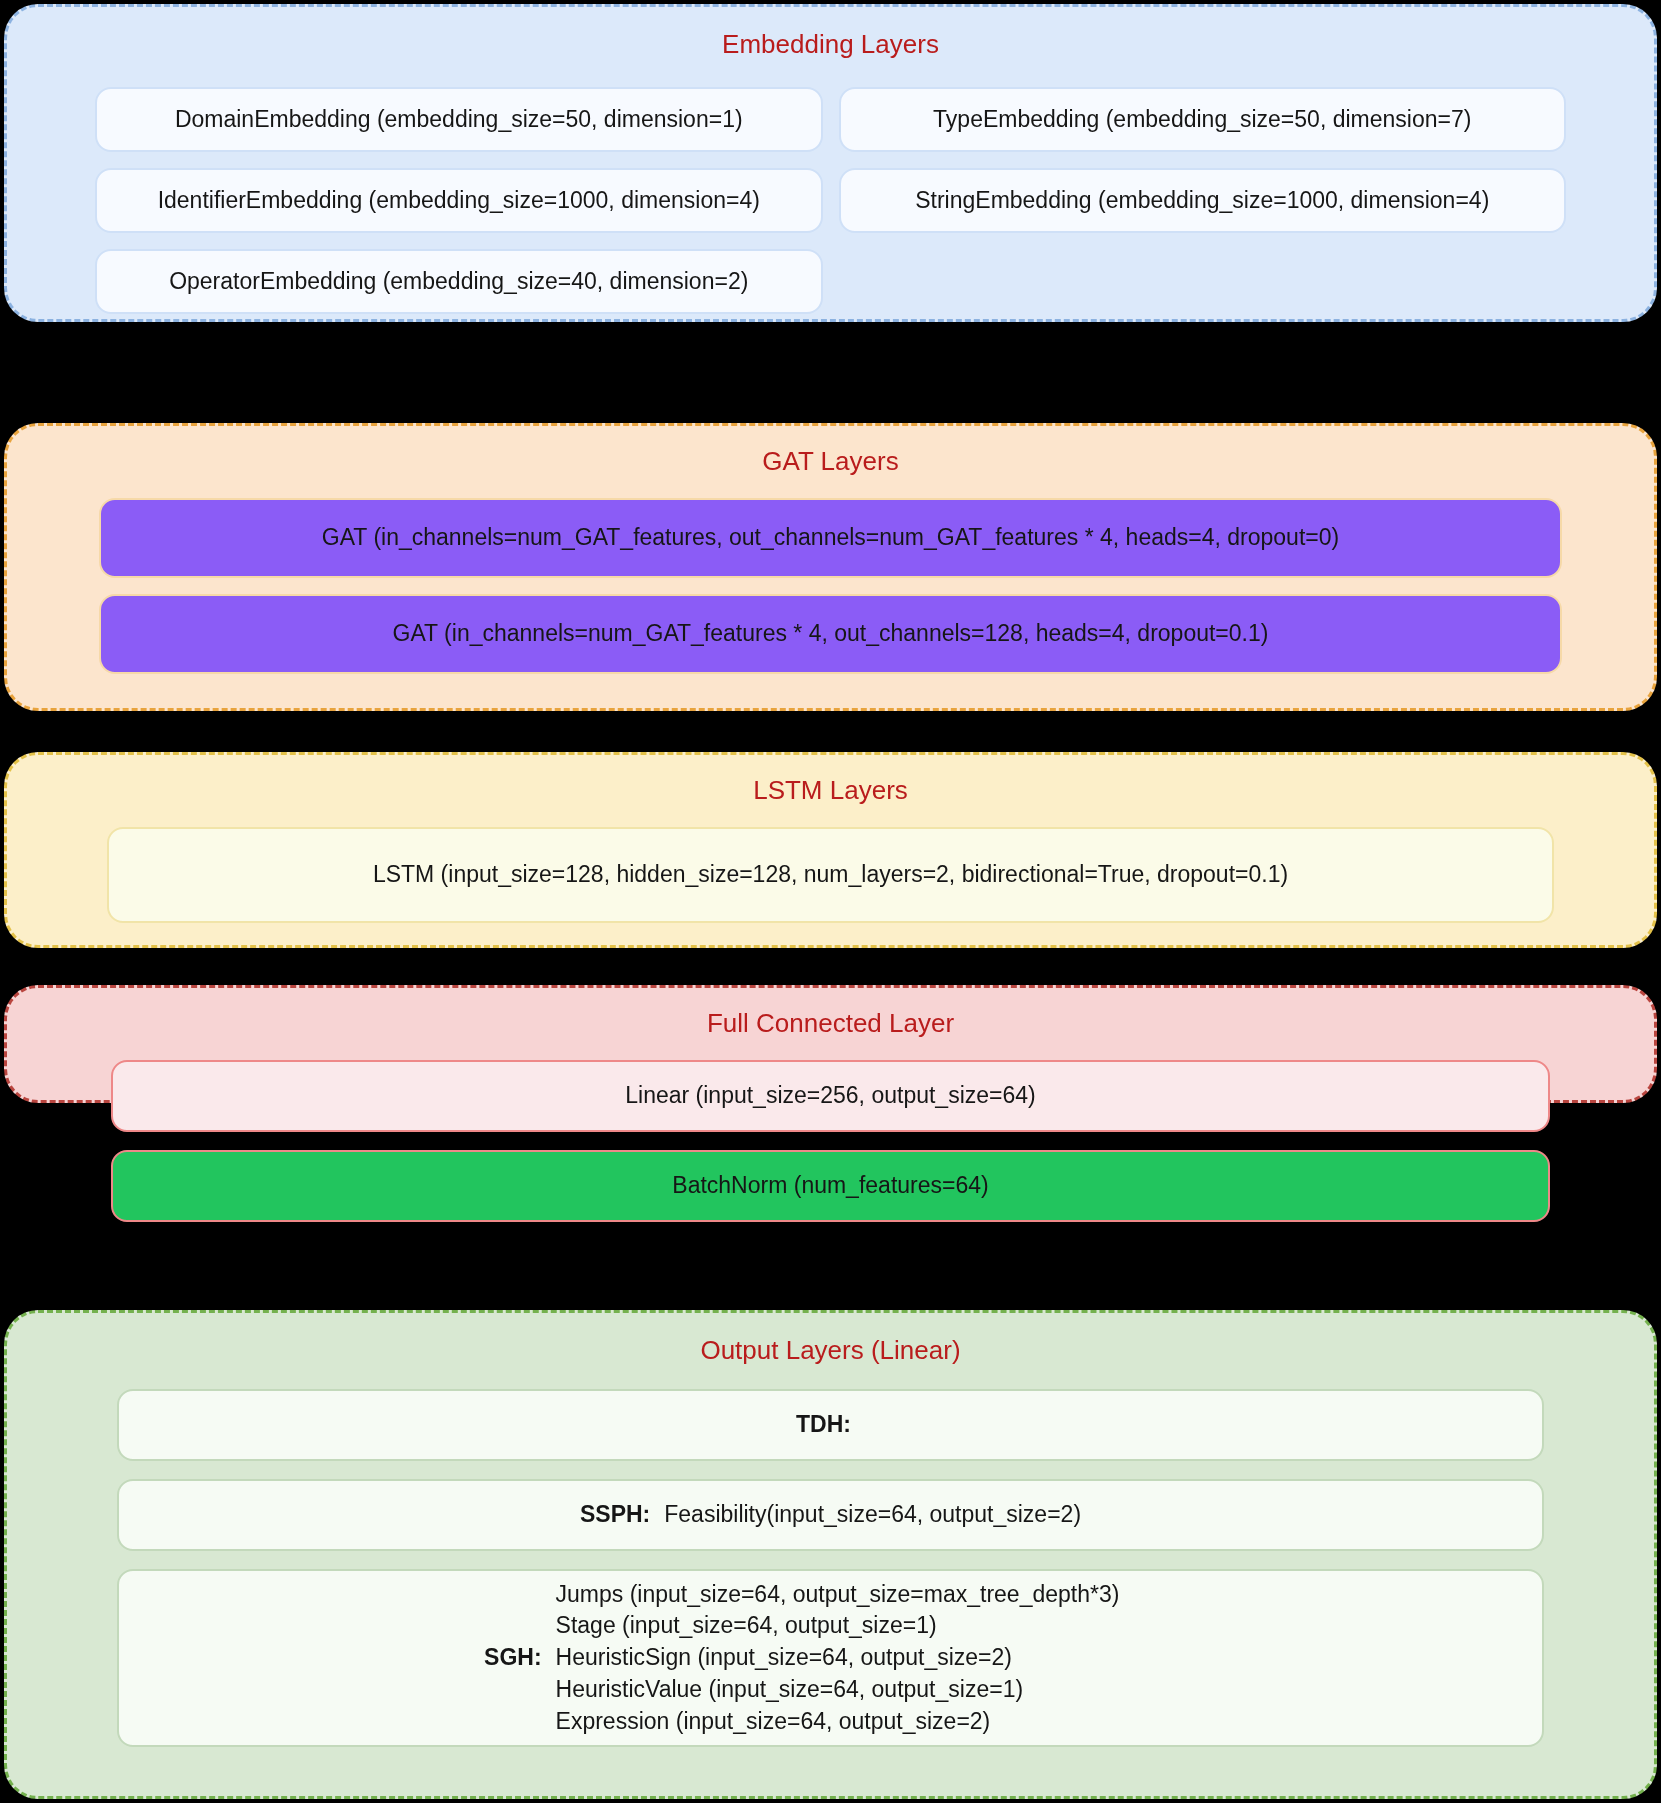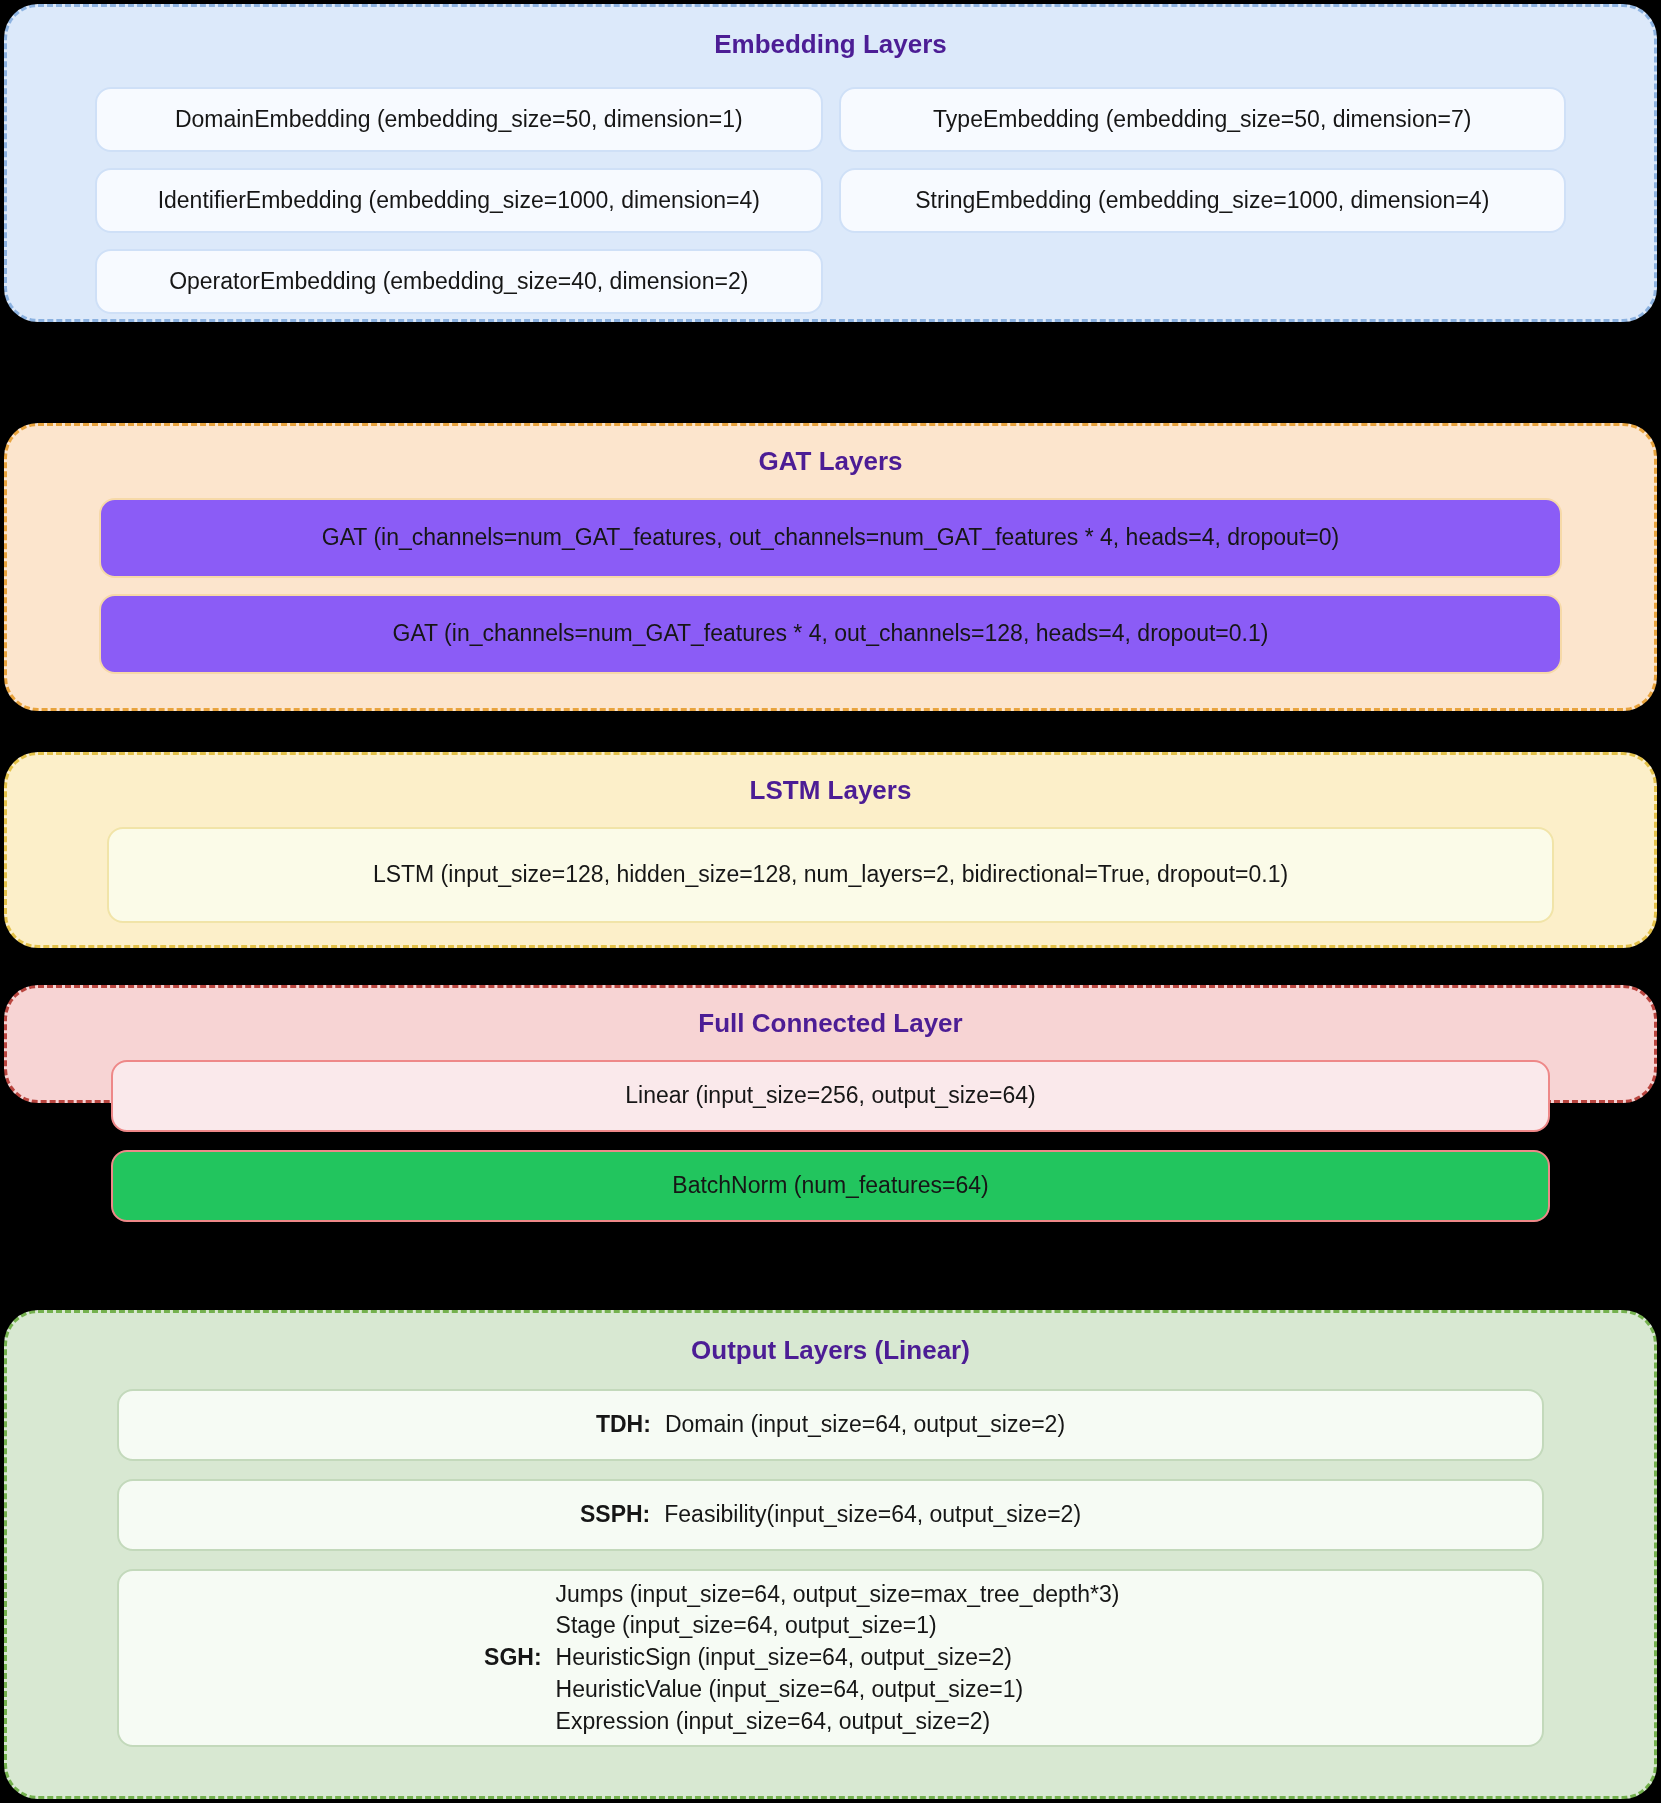--- a/index.html
+++ b/index.html
@@ -26,23 +26,23 @@
     left: 4px;
     width: 1653px;
     box-sizing: border-box;
     border-style: dashed;
     border-width: 3px;
     border-radius: 34px;
   }
 
   .section-title {
     text-align: center;
-    font-weight: bold;
+    font-weight: normal;
     font-size: 26px;
-    color: #4c1d95;
+    color: #b91c1c;
     margin: 0;
     padding: 0;
   }
 
   .inner-box {
     box-sizing: border-box;
     border-style: solid;
     border-width: 2px;
     border-radius: 16px;
     display: flex;
@@ -183,21 +183,20 @@
     <div class="inner-box" style="position:absolute; left:104px; right:104px; top:162px; height:72px; background:#22c55e; border-color:#ee8888;">BatchNorm (num_features=64)</div>
   </div>
 
   <div class="section" id="output">
     <div class="section-title">Output Layers (Linear)</div>
 
     <div class="inner-box out-box" id="out-box-1">
       <span class="sgh-row">
         <span class="lbl">TDH:</span>
         <span style="display:inline-block; width:14px;"></span>
-        <span>Domain (input_size=64, output_size=2)</span>
       </span>
     </div>
 
     <div class="inner-box out-box" id="out-box-2">
       <span class="sgh-row">
         <span class="lbl">SSPH:</span>
         <span style="display:inline-block; width:14px;"></span>
         <span>Feasibility(input_size=64, output_size=2)</span>
       </span>
     </div>

